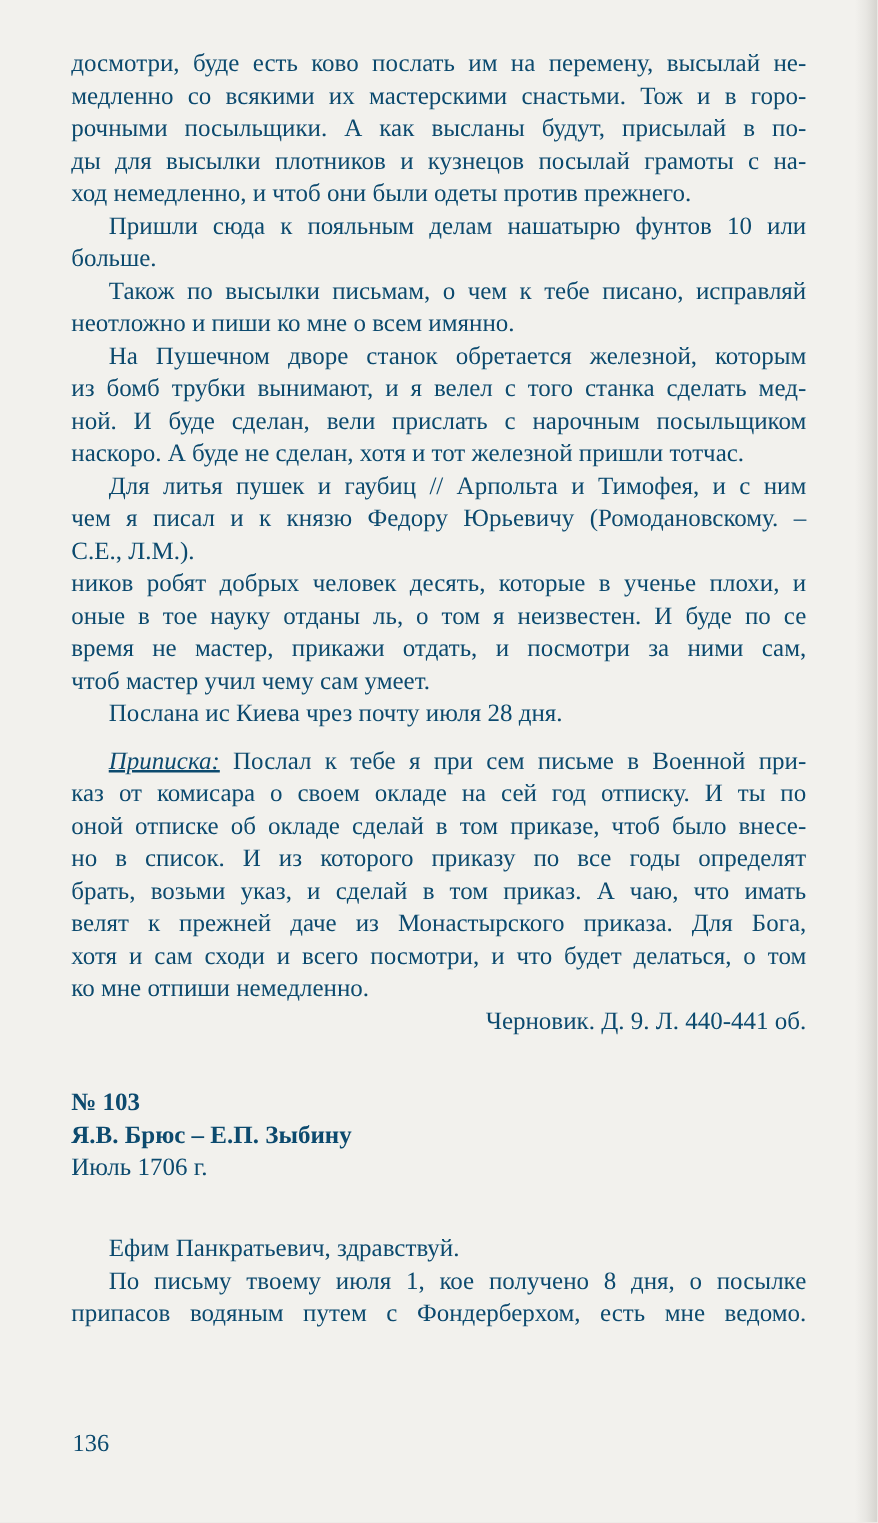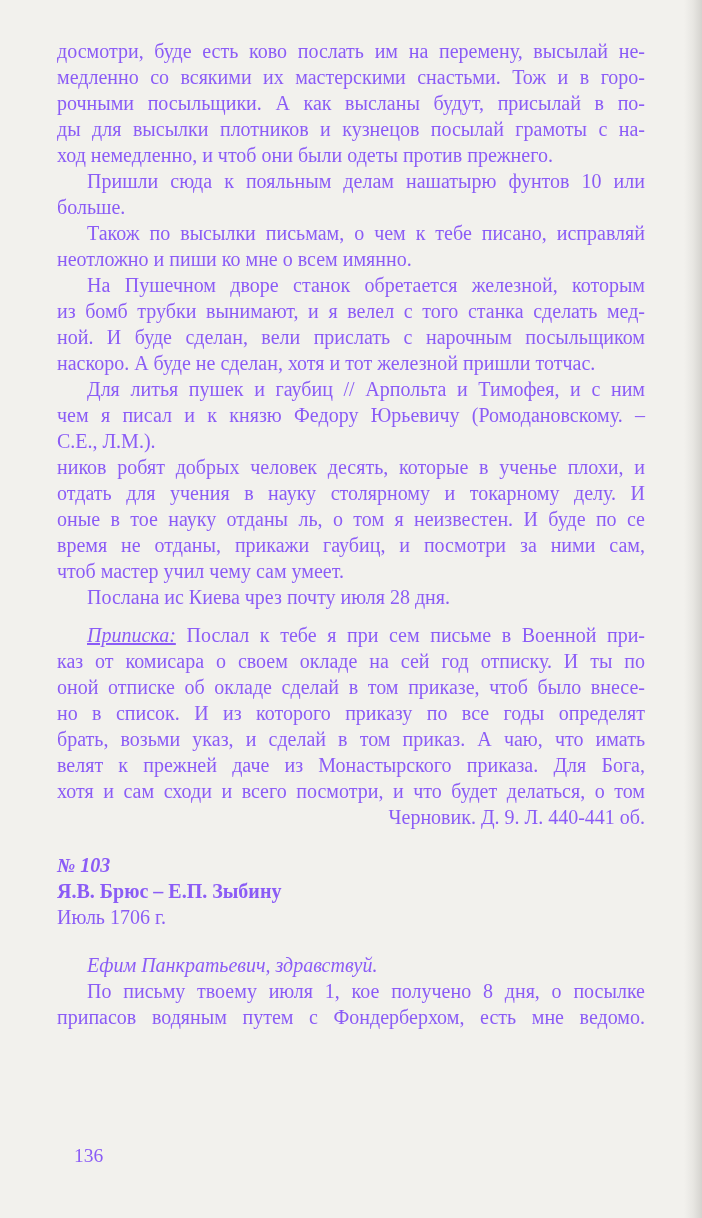--- a/index.html
+++ b/index.html
@@ -31,76 +31,76 @@
   .line.just {
     text-align: justify;
     text-align-last: justify;
     -moz-text-align-last: justify;
     text-justify: inter-word;
   }
   .line.indent { padding-left: 30px; }
   .line.right { text-align: right; text-align-last: right; }
   .line.bold { font-weight: bold; }
   .line.gap-sm { margin-top: 12px; }
-  .line.gap-md { margin-top: 22px; font-style: italic; }
+  .line.gap-md { margin-top: 39px; }
   .italic { font-style: italic; text-decoration: underline; }
   .page-number {
     position: absolute;
-    left: 74px;
+    left: 58px;
     top: 1143px;
     font-size: 19.5px;
     line-height: 26px;
   }
   .edge-shadow {
     position: absolute;
     top: 0;
     right: 0;
     width: 18px;
     height: 100%;
     background: linear-gradient(to right,
       rgba(108,104,98,0) 0%,
       rgba(108,104,98,0.08) 50%,
       rgba(108,104,98,0.22) 100%);
     pointer-events: none;
   }
 </style>
 </head>
 <body>
 
-<div class="page" style="background: rgb(242, 241, 237); color: #8b5cf6;">
+<div class="page" style="background: rgb(242, 241, 237); color: #0c4a6e;">
   <div class="text-block" id="text-block">
       <div class="line just">досмотри, буде есть ково послать им на перемену, высылай не-</div>
       <div class="line just">медленно со всякими их мастерскими снастьми. Тож и в горо-</div>
       <div class="line just">рочными посыльщики. А как высланы будут, присылай в по-</div>
       <div class="line just">ды для высылки плотников и кузнецов посылай грамоты с на-</div>
       <div class="line">ход немедленно, и чтоб они были одеты против прежнего.</div>
       <div class="line just indent">Пришли сюда к пояльным делам нашатырю фунтов 10 или</div>
       <div class="line">больше.</div>
       <div class="line just indent">Також по высылки письмам, о чем к тебе писано, исправляй</div>
       <div class="line">неотложно и пиши ко мне о всем имянно.</div>
       <div class="line just indent">На Пушечном дворе станок обретается железной, которым</div>
       <div class="line just">из бомб трубки вынимают, и я велел с того станка сделать мед-</div>
       <div class="line just">ной. И буде сделан, вели прислать с нарочным посыльщиком</div>
       <div class="line">наскоро. А буде не сделан, хотя и тот железной пришли тотчас.</div>
       <div class="line just indent">Для литья пушек и гаубиц // Арпольта и Тимофея, и с ним</div>
       <div class="line just">чем я писал и к князю Федору Юрьевичу (Ромодановскому. –</div>
       <div class="line">С.Е., Л.М.).</div>
       <div class="line just">ников робят добрых человек десять, которые в ученье плохи, и</div>
-      <div class="line just">отдать для учения в науку столярному и токарному делу. И</div>
       <div class="line just">оные в тое науку отданы ль, о том я неизвестен. И буде по се</div>
-      <div class="line just">время не отданы, прикажи гаубиц, и посмотри за ними сам,</div>
+      <div class="line just">время не мастер, прикажи отдать, и посмотри за ними сам,</div>
       <div class="line">чтоб мастер учил чему сам умеет.</div>
       <div class="line indent">Послана ис Киева чрез почту июля 28 дня.</div>
       <div class="line just indent gap-sm"><span class="italic">Приписка:</span><span> Послал к тебе я при сем письме в Военной при-</span></div>
       <div class="line just">каз от комисара о своем окладе на сей год отписку. И ты по</div>
       <div class="line just">оной отписке об окладе сделай в том приказе, чтоб было внесе-</div>
       <div class="line just">но в список. И из которого приказу по все годы определят</div>
       <div class="line just">брать, возьми указ, и сделай в том приказ. А чаю, что имать</div>
       <div class="line just">велят к прежней даче из Монастырского приказа. Для Бога,</div>
       <div class="line just">хотя и сам сходи и всего посмотри, и что будет делаться, о том</div>
+      <div class="line">ко мне отпиши немедленно.</div>
       <div class="line right">Черновик. Д. 9. Л. 440-441 об.</div>
       <div class="line bold gap-md">№ 103</div>
       <div class="line bold">Я.В. Брюс – Е.П. Зыбину</div>
       <div class="line">Июль 1706 г.</div>
       <div class="line indent gap-md">Ефим Панкратьевич, здравствуй.</div>
       <div class="line just indent">По письму твоему июля 1, кое получено 8 дня, о посылке</div>
       <div class="line just">припасов водяным путем с Фондерберхом, есть мне ведомо.</div>
     </div>
   <div class="page-number">136</div>
   <div class="edge-shadow"></div>

